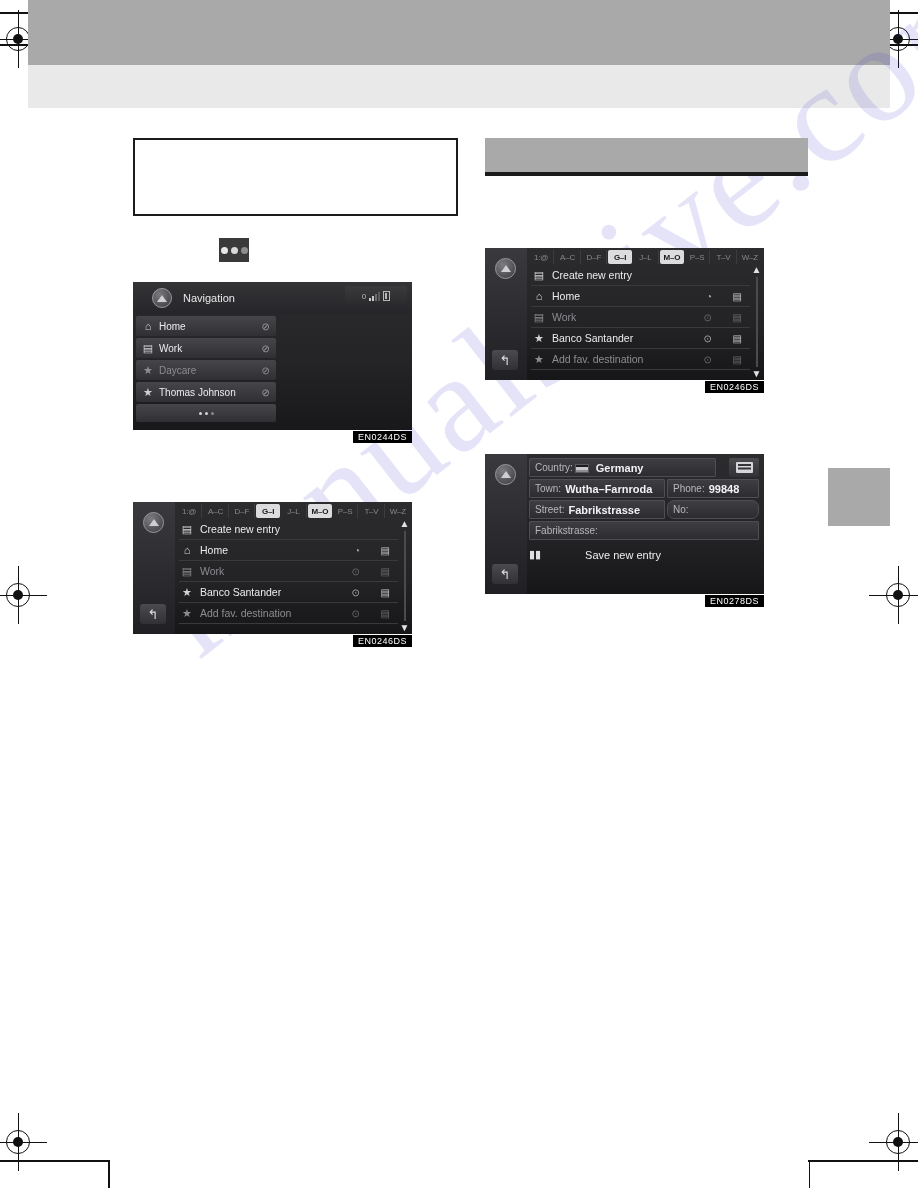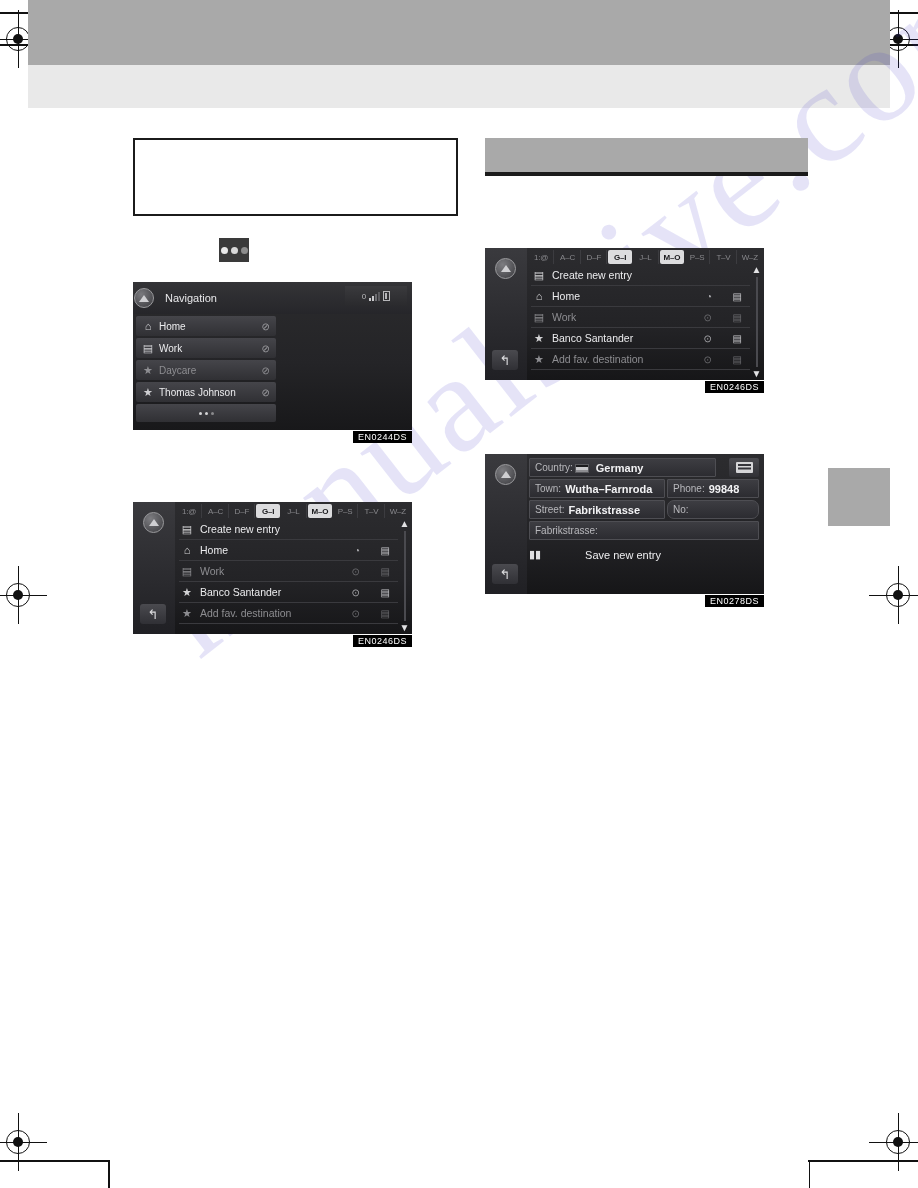--- a/index.html
+++ b/index.html
@@ -83,21 +83,21 @@
   .shot-code {
     position: absolute; right: 0; bottom: -13px;
     background: #000; color: #fff; font-size: 9px; letter-spacing: .5px;
     padding: 1px 5px; font-family: "Liberation Sans", sans-serif;
     white-space: nowrap;
   }
 
   
   .navshot { width: 279px; height: 148px; display: flex; flex-direction: column;
              background: linear-gradient(180deg,#2b2b2d 0%,#242427 55%,#18181a 100%); }
-  .nav-top { height: 32px; display: flex; align-items: center; padding-left: 1px; position: relative;
+  .nav-top { height: 32px; display: flex; align-items: center; padding-left: 19px; position: relative;
              background: linear-gradient(180deg,#343437,#26262a); }
   .nav-logo { width: 20px; height: 20px; border-radius: 50%;
               background: radial-gradient(circle at 35% 30%, #7a7a7e, #3a3a3e);
               border: 1.5px solid #9b9b9e; display:flex;align-items:center;justify-content:center; }
   .nav-logo::after { content:""; width:0;height:0;border-left:5px solid transparent;border-right:5px solid transparent;border-bottom:7px solid #cfcfd2; }
   .nav-title { color: #e8e8ea; font-size: 11px; margin-left: 11px; }
   .nav-status { position: absolute; right: 5px; top: 4px; width: 62px; height: 20px;
                 background: linear-gradient(180deg,#3a3a3d,#2a2a2d);
                 display:flex;align-items:center;justify-content:center;gap:3px; }
   .nav-status .st-txt { color:#b9b9bc; font-size:8px; }

